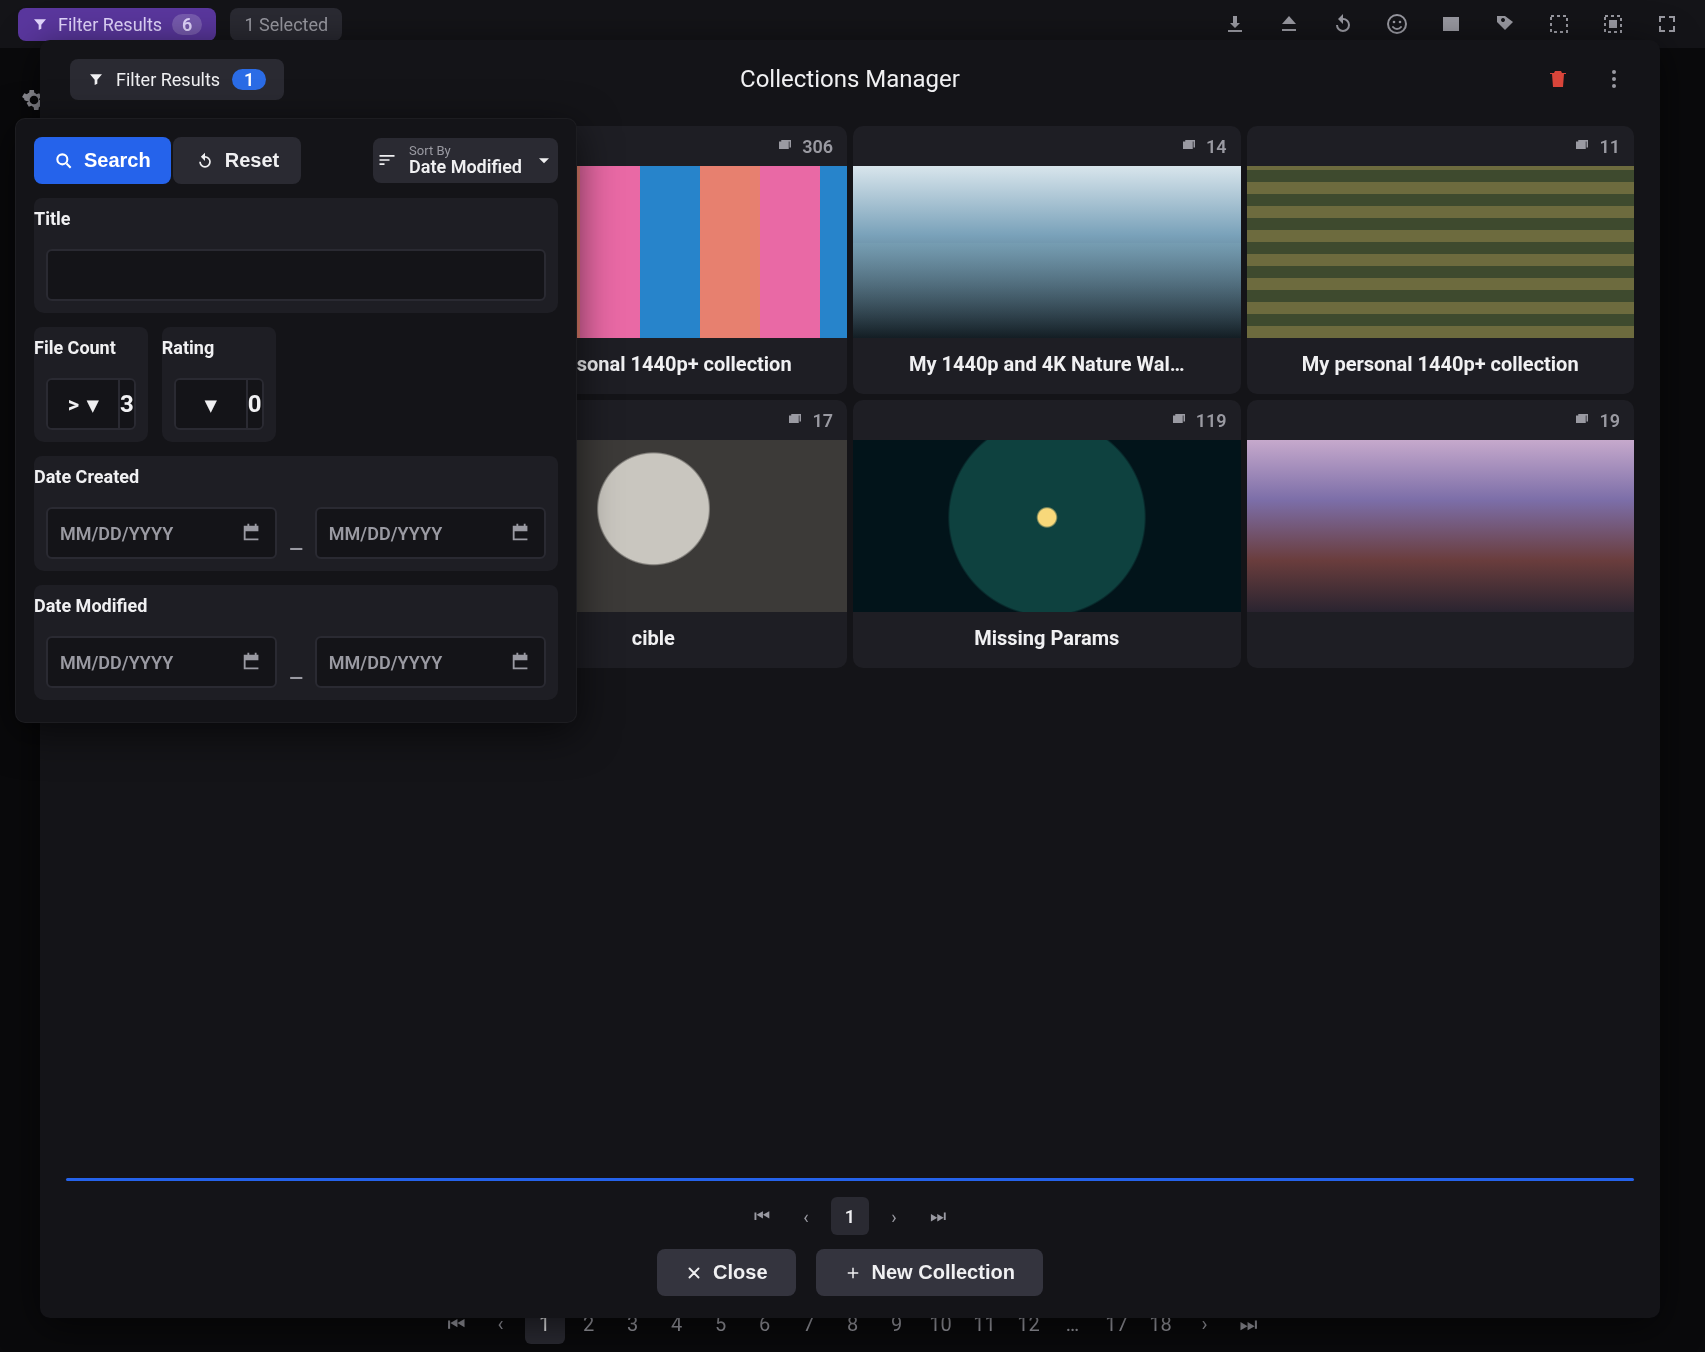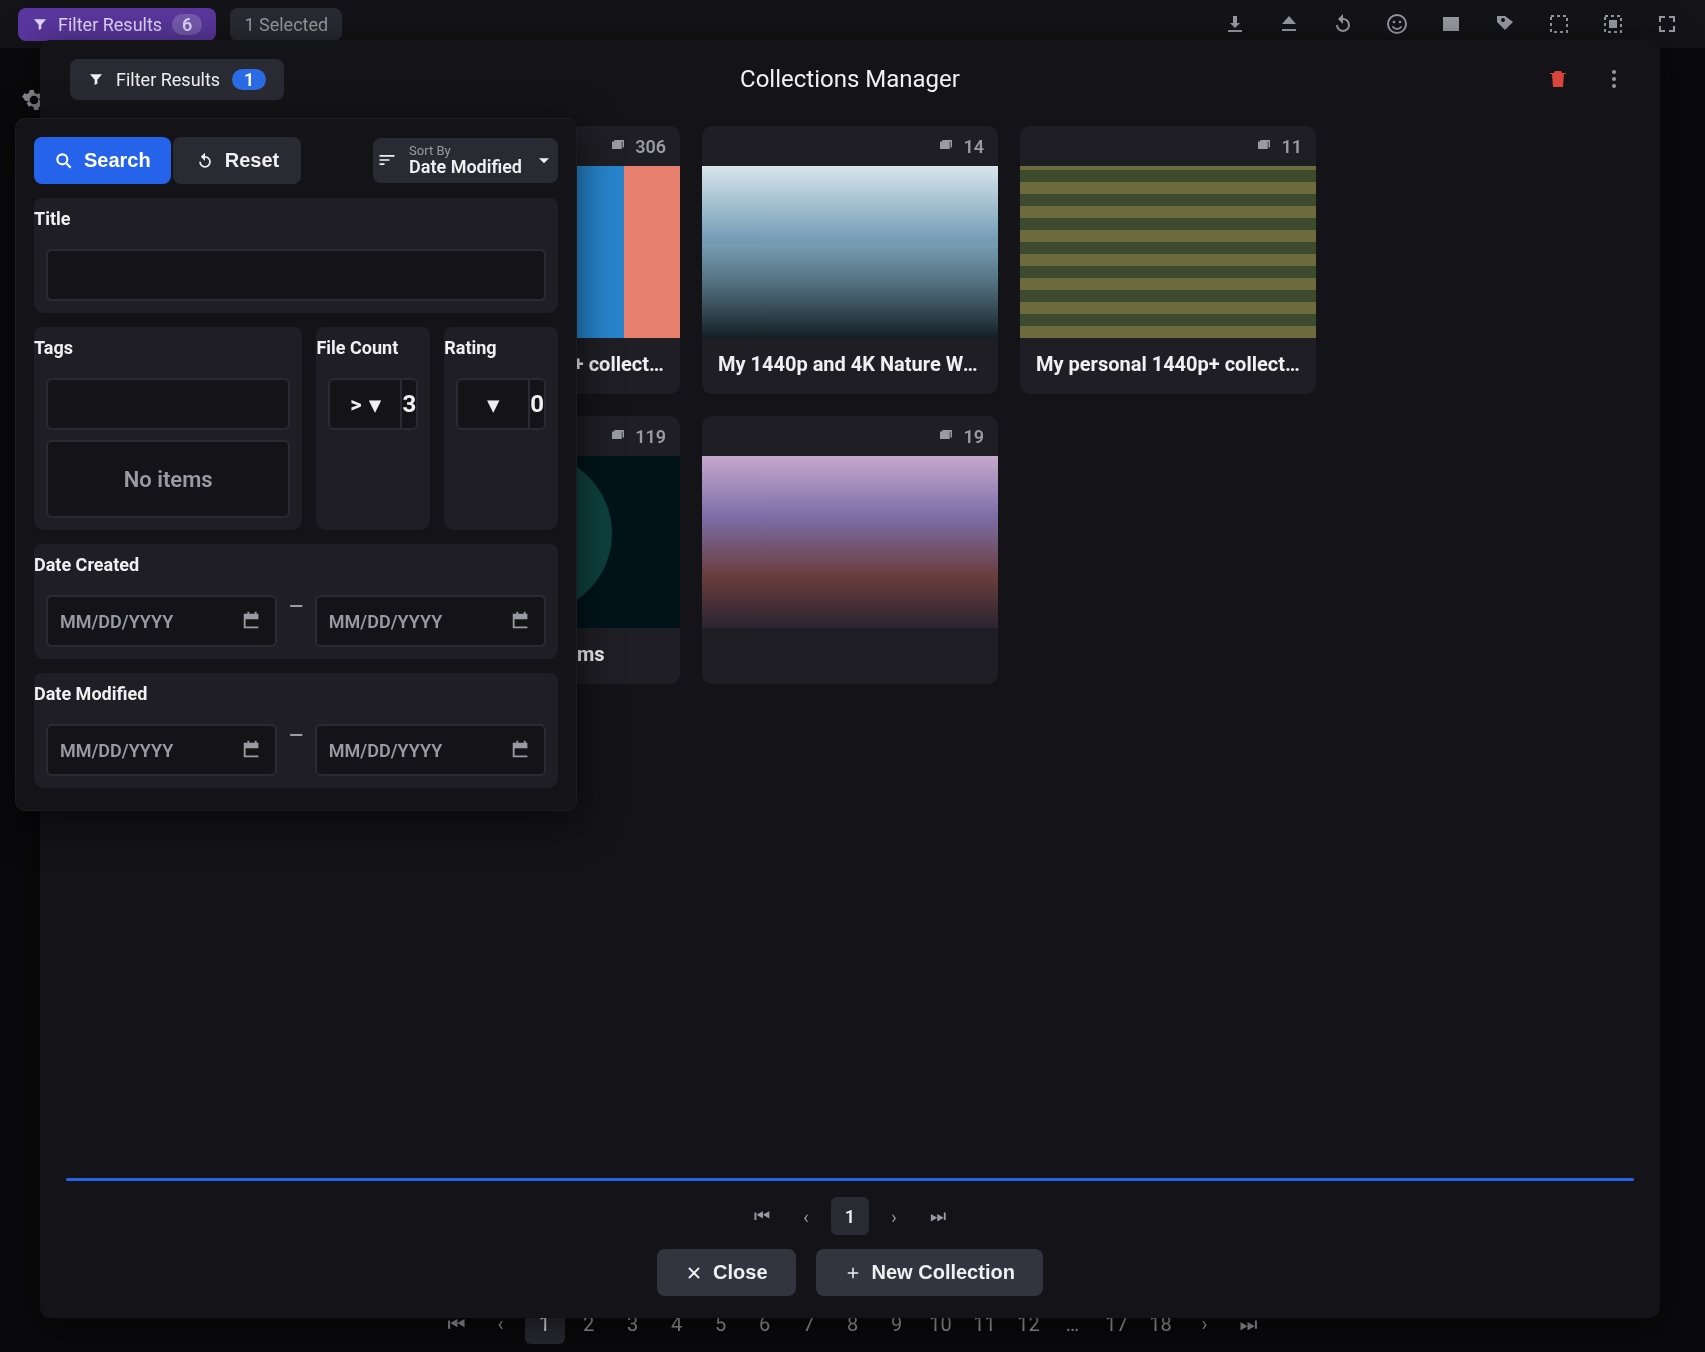--- a/index.html
+++ b/index.html
@@ -131,22 +131,22 @@
     flex:1;
     padding: 0 26px;
     display:flex;
     overflow:hidden;
   }
 
   
   .grid-wrap { flex:1; display:flex; flex-direction:column; }
   .grid {
     display:grid;
-    grid-template-columns: repeat(5, 1fr);
-    gap: 22px;
+    grid-template-columns: repeat(4, 1fr);
+    gap: 6px;
     padding-top: 8px;
   }
   .card {
     background: var(--bg2);
     border-radius: 10px;
     overflow:hidden;
     display:flex; flex-direction:column;
   }
   .card-top {
     height:40px;
@@ -272,21 +272,21 @@
   .seg {
     display:flex;align-items:center;justify-content:center;
     background: var(--bg1); color: var(--text);
     border-right:2px solid var(--bg3);
   }
   .seg:last-child{border-right:none;}
   .seg.op { width:72px; font-size:22px; font-weight:700; gap:8px; padding:0 10px; }
   .seg.num { flex:1; font-size:24px; font-weight:700; }
 
   .date-block { margin-top:14px; background: var(--bg2); border-radius:10px; padding-bottom:12px; }
-  .date-row { display:flex; align-items:flex-start; gap:12px; margin:10px 12px 0; }
+  .date-row { display:flex; align-items:flex-end; gap:12px; margin:10px 12px 0; }
   .date-input {
     flex:1; height:52px; background: var(--bg1);
     border:2px solid var(--bg3); border-radius:6px;
     display:flex; align-items:center; padding:0 12px;
     color: var(--text-dim); font-weight:600;
     justify-content:space-between;
   }
   .dash { color: var(--text-dim); font-weight:700; }
   .tags-empty { color: var(--text-dim); font-size:22px; font-weight:600;
     display:flex;align-items:center;justify-content:center; height:78px;
@@ -585,25 +585,20 @@
         </span>
     </div>
   </div>
 
   <div class="fgroup">
     <div class="flabel">Title</div>
     <div class="finput"></div>
   </div>
 
   <div class="twocol">
-    <div class="fgroup" style="flex:1.1">
-      <div class="flabel">Tags</div>
-      <div class="finput"></div>
-      <div class="tags-empty">No items</div>
-    </div>
     <div style="flex:0.9; display:flex; flex-direction:row; gap:14px;">
       <div class="fgroup" style="margin-top:0">
         <div class="flabel">File Count</div>
         <div class="count-row">
           <div class="seg op">
             <span>&gt;</span>
             <span>▾</span>
           </div>
           <div class="seg num">3</div>
         </div>

